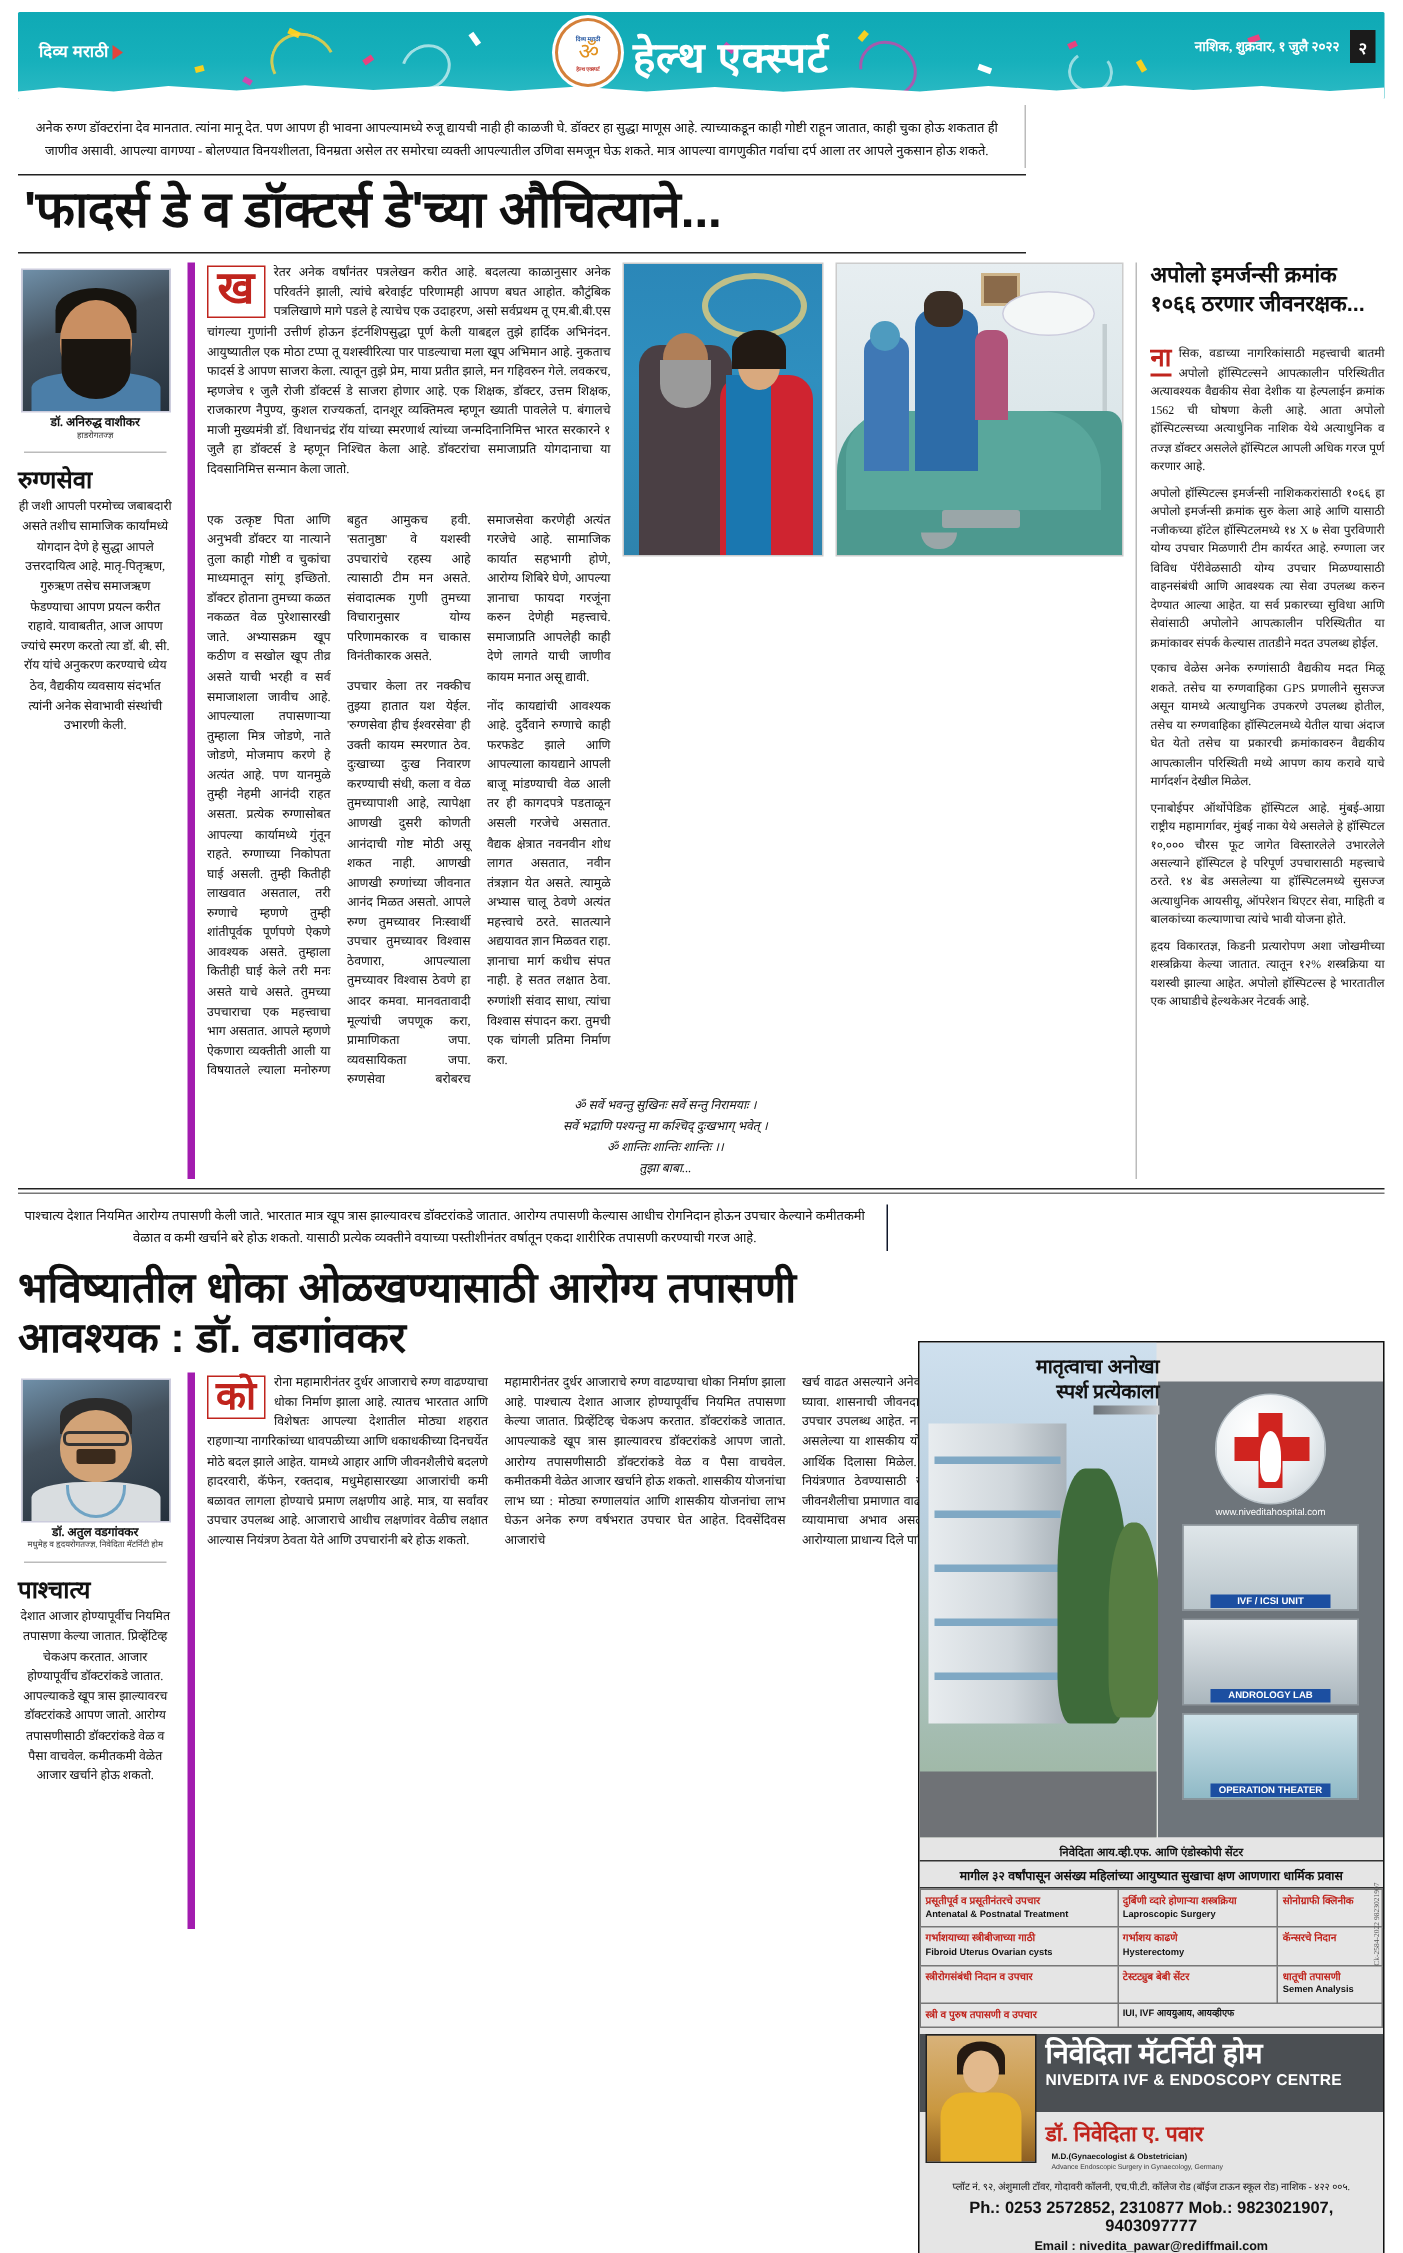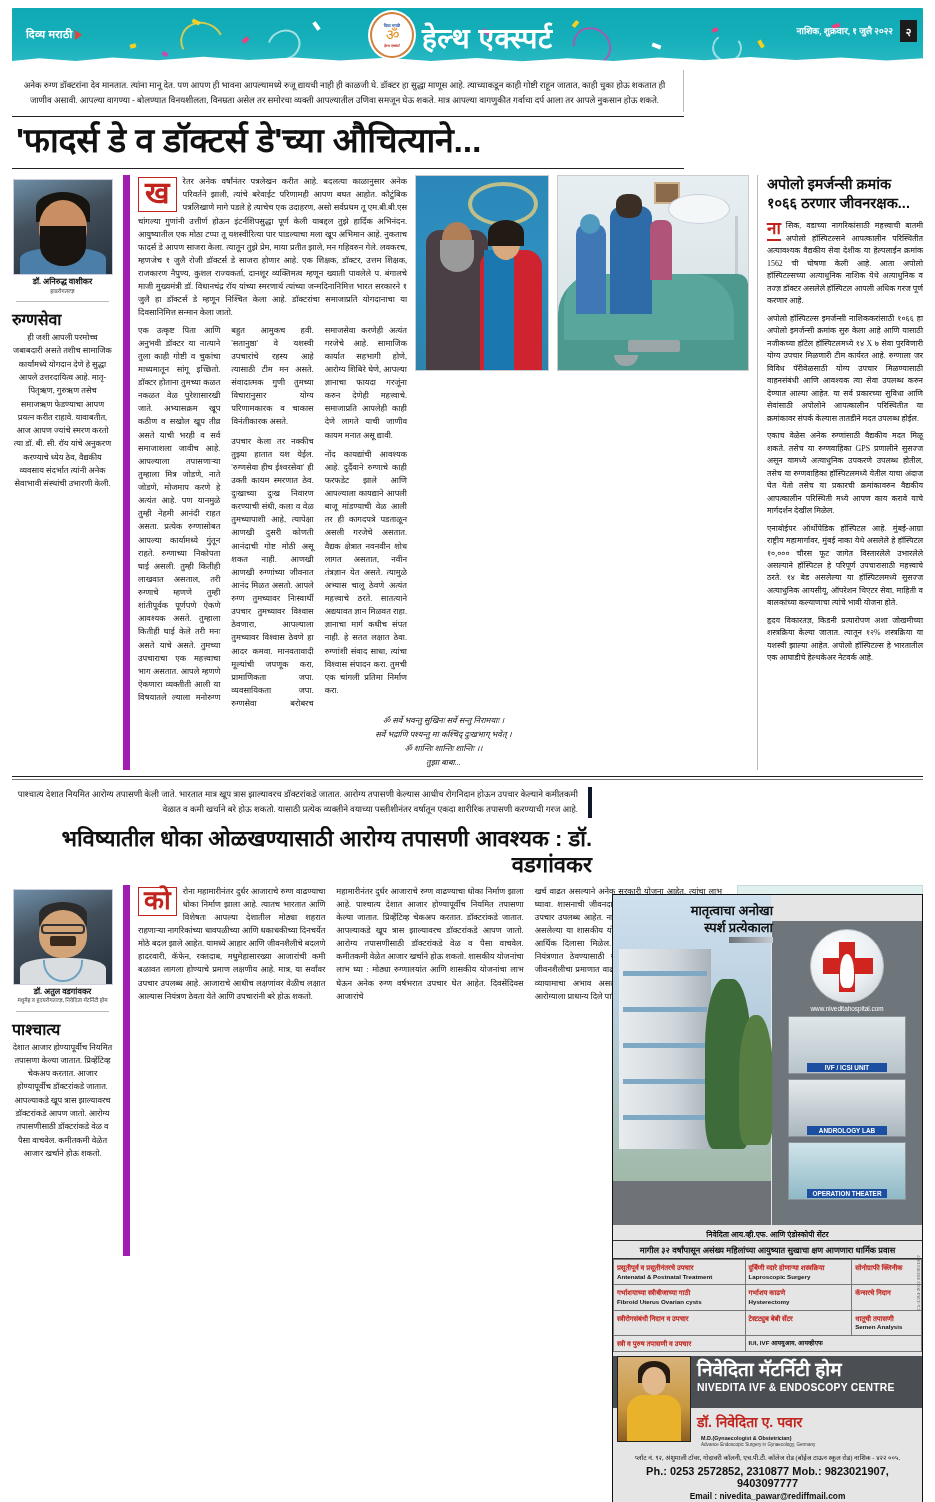--- a/index.html
+++ b/index.html
@@ -86,21 +86,21 @@
     width:672px;
     font-family:"Liberation Sans", sans-serif;
     font-weight:bold; font-size:34px; line-height:1.15;
     padding: 4px 0 4px 4px; letter-spacing:-.3px;
   }
   .rule-thick { border-top:1.4px solid #222; margin:4px 0 0 0; }
 
   
   .art1 { display:flex; margin:6px 12px 0 12px; }
   .col-author {
-    width:118px; padding-right:10px; border-right:7px solid #a21caf; flex:none;
+    width:118px; padding-right:10px; border-right:5px solid #a21caf; flex:none;
   }
   .author-photo {
     width:100px; height:96px; margin:4px auto 2px auto;
     background:linear-gradient(160deg,#6f8fa8 0%,#43505c 40%,#25313c 100%);
     position:relative; overflow:hidden; border:1px solid #ccd;
   }
   .author-photo .face {
     position:absolute; left:50%; top:20px; transform:translateX(-50%);
     width:48px;height:54px;border-radius:50% 50% 45% 45%;
     background:#c98f62;
@@ -163,52 +163,52 @@
   .ph-ot .surg2 { position:absolute; left:52px; top:30px; width:42px;height:108px;background:#2d6ca8;border-radius:12px 12px 0 0;}
   .ph-ot .surg2h{ position:absolute; left:58px; top:18px; width:26px;height:24px;border-radius:40%;background:#3b2e25;}
   .ph-ot .nurse { position:absolute; left:92px; top:44px; width:22px;height:60px;background:#b0547a;border-radius:8px 8px 0 0;}
   .ph-ot .lamp  { position:absolute; right:18px; top:18px; width:62px;height:30px;background:#f4f7f7;border-radius:50%;border:1px solid #ccd;}
   .ph-ot .pole  { position:absolute; right:10px; top:40px; width:3px;height:100px;background:#c3cdd0;}
   .ph-ot .pic   { position:absolute; left:96px; top:6px; width:26px;height:22px;background:#8a6a4a;border:2px solid #cdb48a;}
   .ph-ot .tray  { position:absolute; left:70px; bottom:18px; width:52px;height:12px;background:#9aa6a8;border-radius:2px;}
   .ph-ot .bowl  { position:absolute; left:56px; bottom:4px; width:24px;height:11px;background:#9aa6a8;border-radius:0 0 12px 12px;}
 
   .body-text { font-size:8.2px; line-height:1.6; text-align:justify; }
-  .cols3 { column-count:3; column-gap:11px; column-rule:0; font-size:8.2px; line-height:1.6; text-align:justify; margin-top:4px; }
+  .cols3 { column-count:3; column-gap:11px; column-rule:0; font-size:8.2px; line-height:1.6; text-align:justify; margin-top:20px; }
   .sig { text-align:center; font-style:italic; font-size:8.2px; line-height:1.7; margin-top:4px;}
 
   
   .col-right {
     width:166px; flex:none; padding-left:9px; border-left:1px solid #bbb;
   }
   .side-head {
     font-family:"Liberation Sans",sans-serif; font-weight:bold;
-    font-size:14.5px; line-height:1.32; margin-bottom:7px;
+    font-size:14.5px; line-height:1.32; margin-bottom:17px;
   }
   .side-body { font-size:7.9px; line-height:1.58; text-align:justify; }
   .side-dropcap {
     float:left; font-family:"Liberation Sans",sans-serif; font-weight:bold;
     font-size:17px; line-height:.85; color:#c0241d; margin:2px 5px 0 0;
     border-bottom:2px solid #c0241d; padding-bottom:2px;
   }
 
   
   .mid-rule { margin:6px 12px 0 12px; border-top:1.6px solid #222; }
   .mid-rule2 { margin:2px 12px 0 12px; border-top:.7px solid #777; }
 
   
   .art2-top { display:flex; margin:7px 12px 0 12px; }
   .art2-intro {
-    width:580px; text-align:right; font-size:8.6px; line-height:1.8;
-    padding-right:10px; border-right:4px solid #0f172a;
+    width:580px; text-align:center; font-size:8.6px; line-height:1.8;
+    padding-right:10px; border-right:1px solid #0f172a;
   }
   .headline2 {
     width:580px; margin:8px 12px 0 12px;
     font-family:"Liberation Sans",sans-serif; font-weight:bold;
-    font-size:22px; line-height:1.2; text-align:right;
+    font-size:28px; line-height:1.2; text-align:left;
   }
   .art2-body { display:flex; margin:6px 12px 0 12px; }
   .care-box {
     width:186px; flex:none; background:#dff0ee; border:1px solid #c3ddd9;
     padding:7px 9px; margin-left:7px;
   }
   .care-title {
     font-family:"Liberation Sans",sans-serif; font-weight:bold; font-size:12px;
     margin-bottom:4px;
   }

